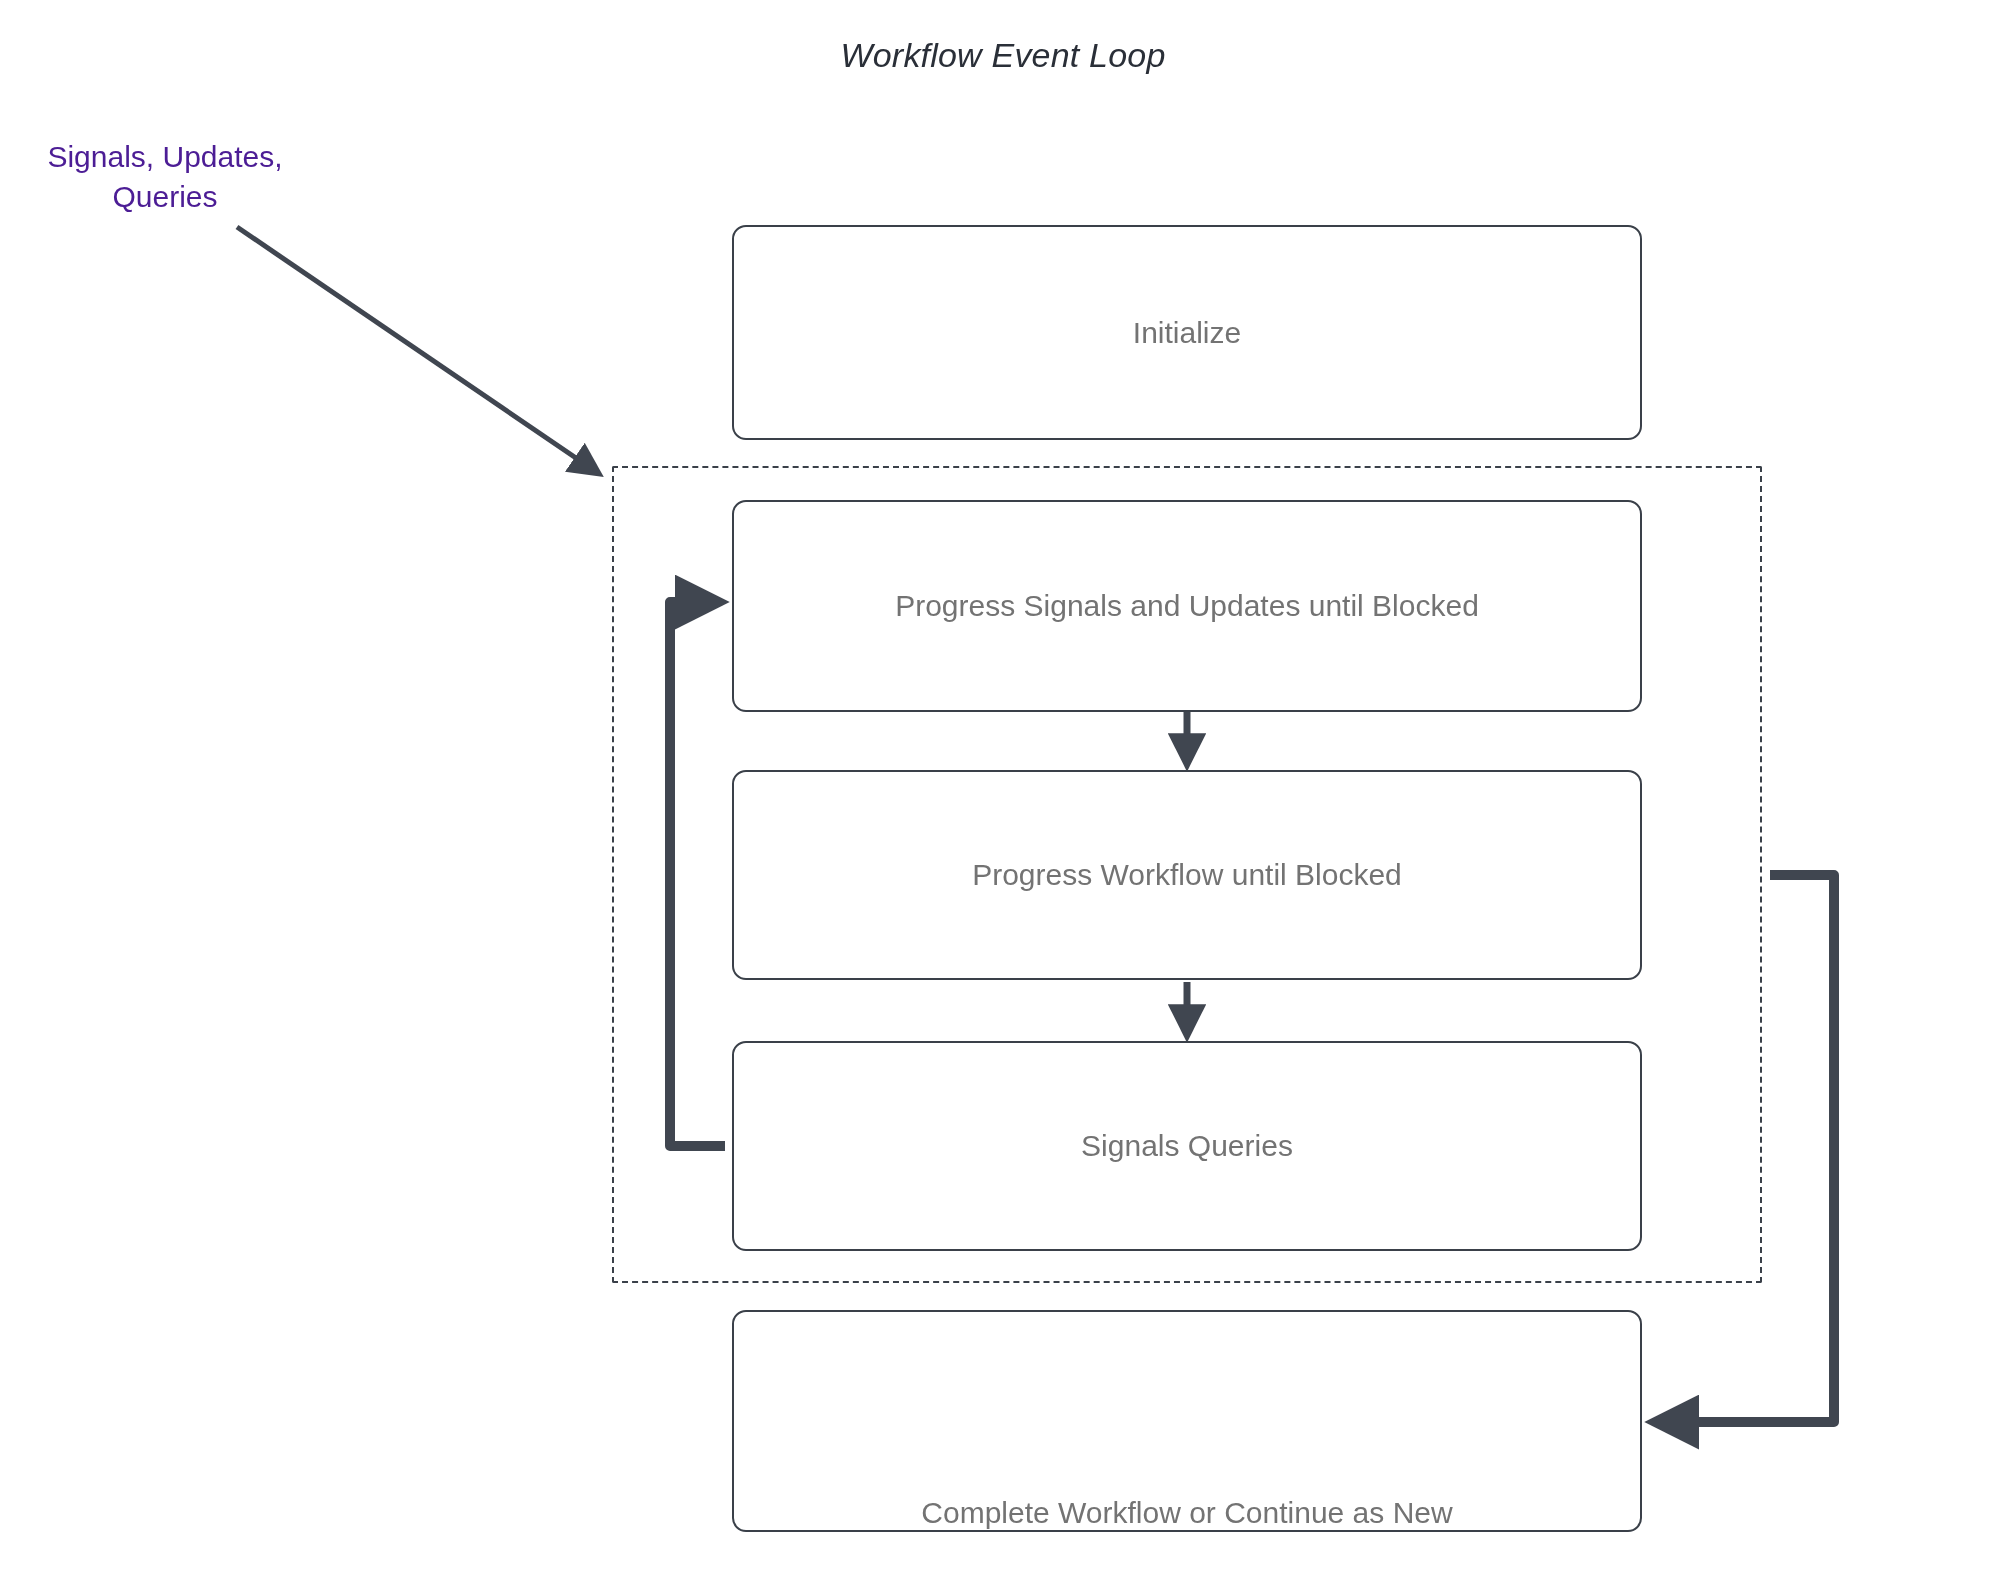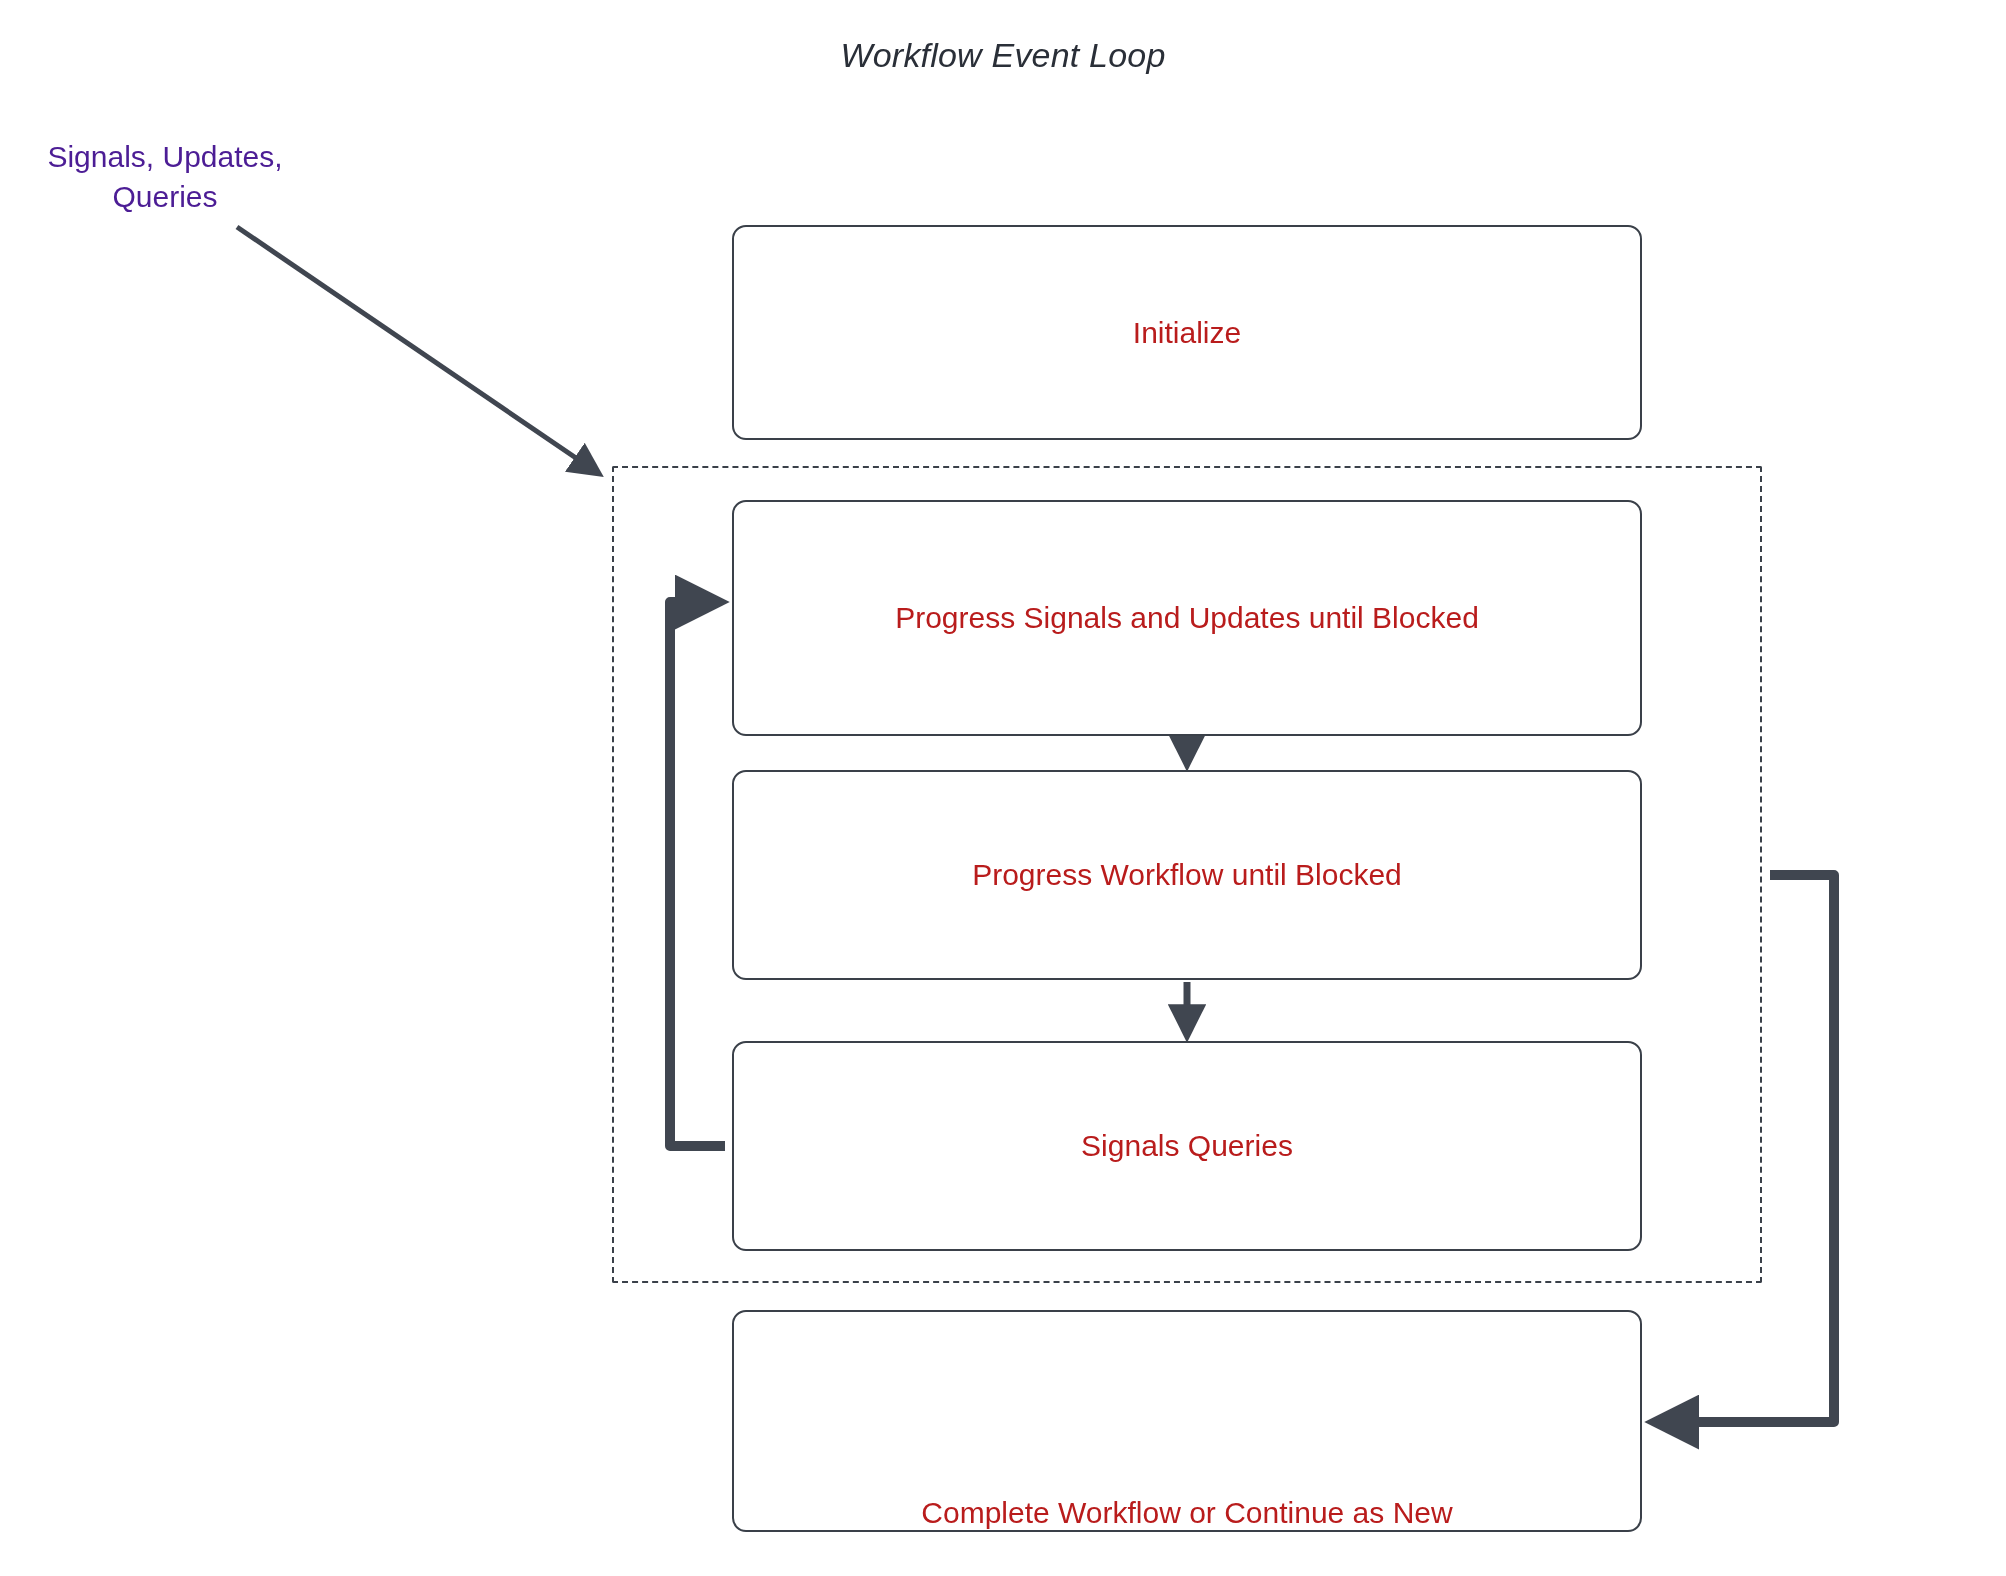--- a/index.html
+++ b/index.html
@@ -50,21 +50,21 @@
     border: 2px solid #3a4049;
     border-radius: 14px;
     background: #ffffff;
     display: flex;
     align-items: center;
     justify-content: center;
     text-align: center;
   }
   .node span {
     font-size: 30px;
-    color: #b91c1c;
+    color: #737373;
     padding: 0 24px;
   }
   .loop-group {
     position: absolute;
     box-sizing: border-box;
     border: 2px dashed #3a4049;
     background: transparent;
     border-radius: 2px;
   }
 </style>
@@ -98,21 +98,21 @@
 
     <path d="M 1770 875 L 1834 875 L 1834 1422 L 1658 1422" fill="none" stroke="#404650" stroke-width="10" stroke-linejoin="round" stroke-linecap="butt" marker-end="url(#arrow-thick)"></path>
   </svg>
 
   <div class="loop-group" style="left:612px; top:466px; width:1150px; height:817px;"></div>
 
   <div class="node" style="left:732px; top:225px; width:910px; height:215px;">
     <span>Initialize</span>
   </div>
 
-  <div class="node" style="left:732px; top:500px; width:910px; height:236px;">
+  <div class="node" style="left:732px; top:500px; width:910px; height:212px;">
     <span>Progress Signals and Updates until Blocked</span>
   </div>
 
   <div class="node" style="left:732px; top:770px; width:910px; height:210px;">
     <span>Progress Workflow until Blocked</span>
   </div>
 
   <div class="node" style="left:732px; top:1041px; width:910px; height:210px;">
     <span>Signals Queries</span>
   </div>

